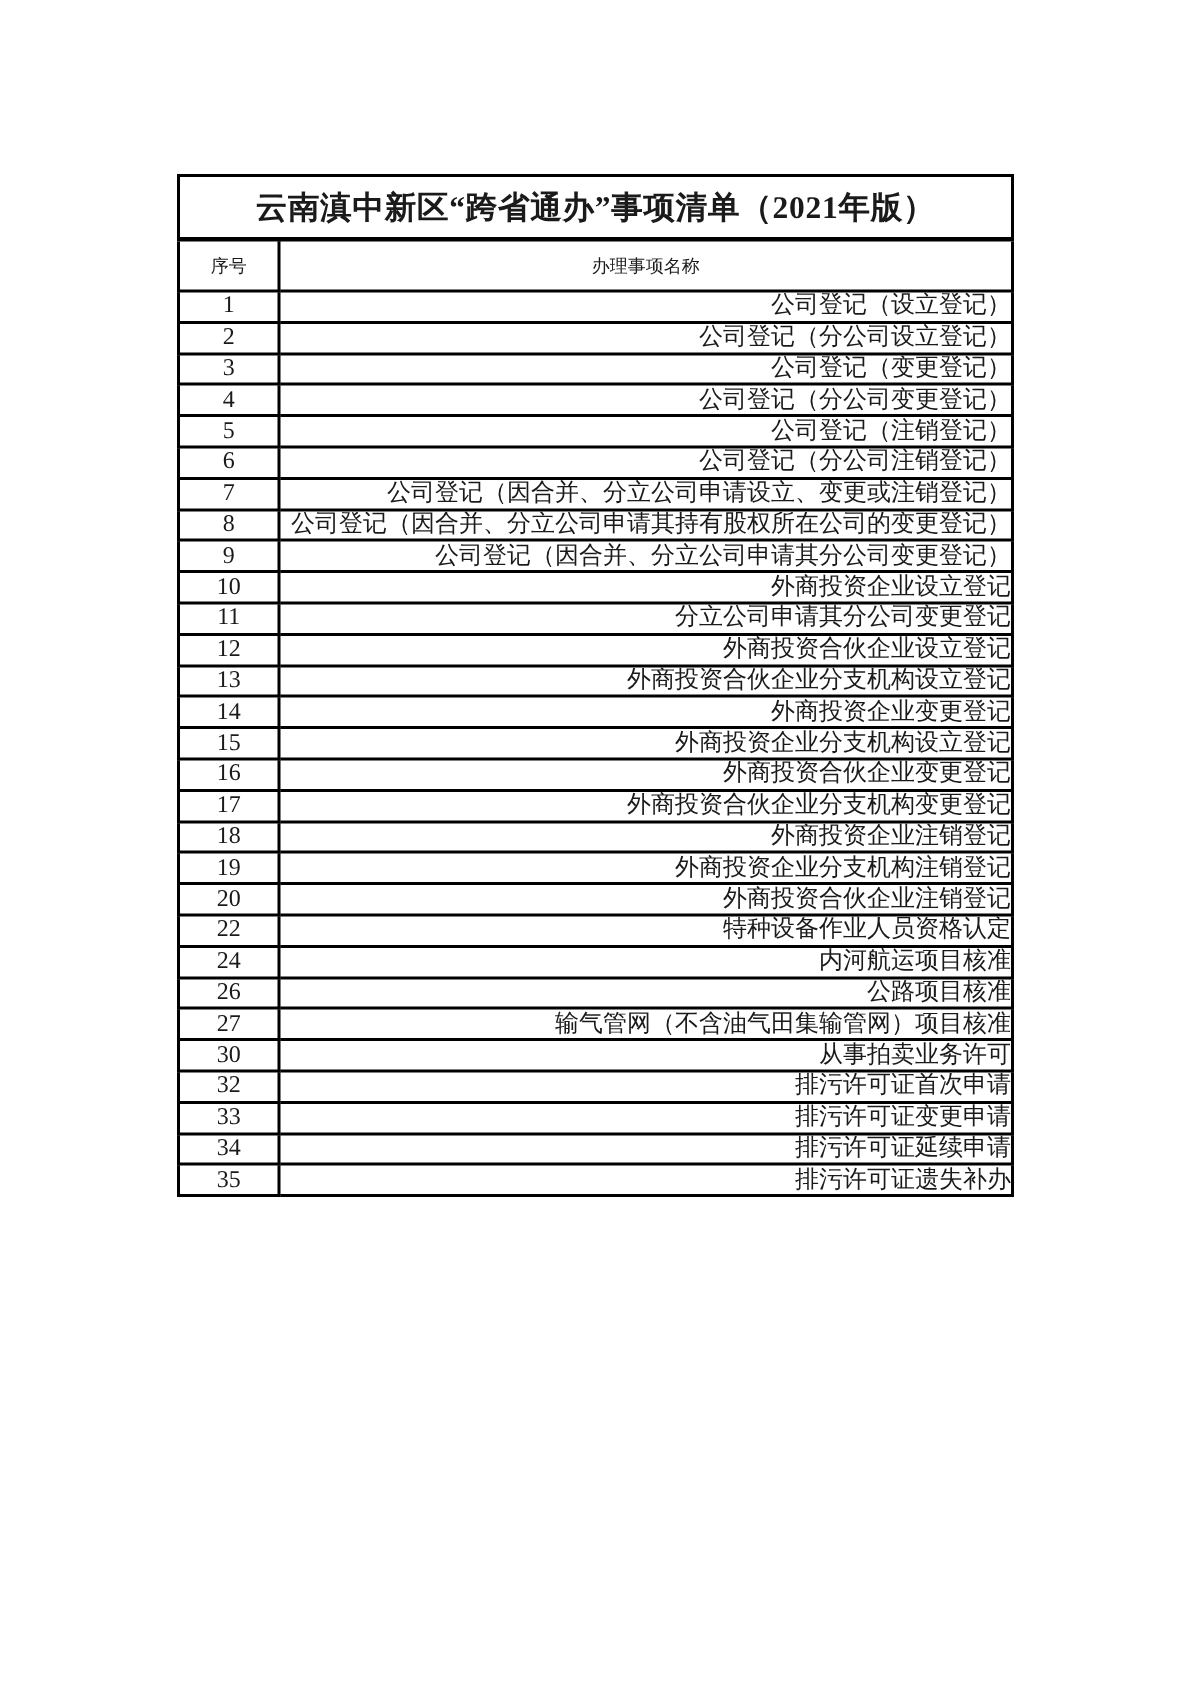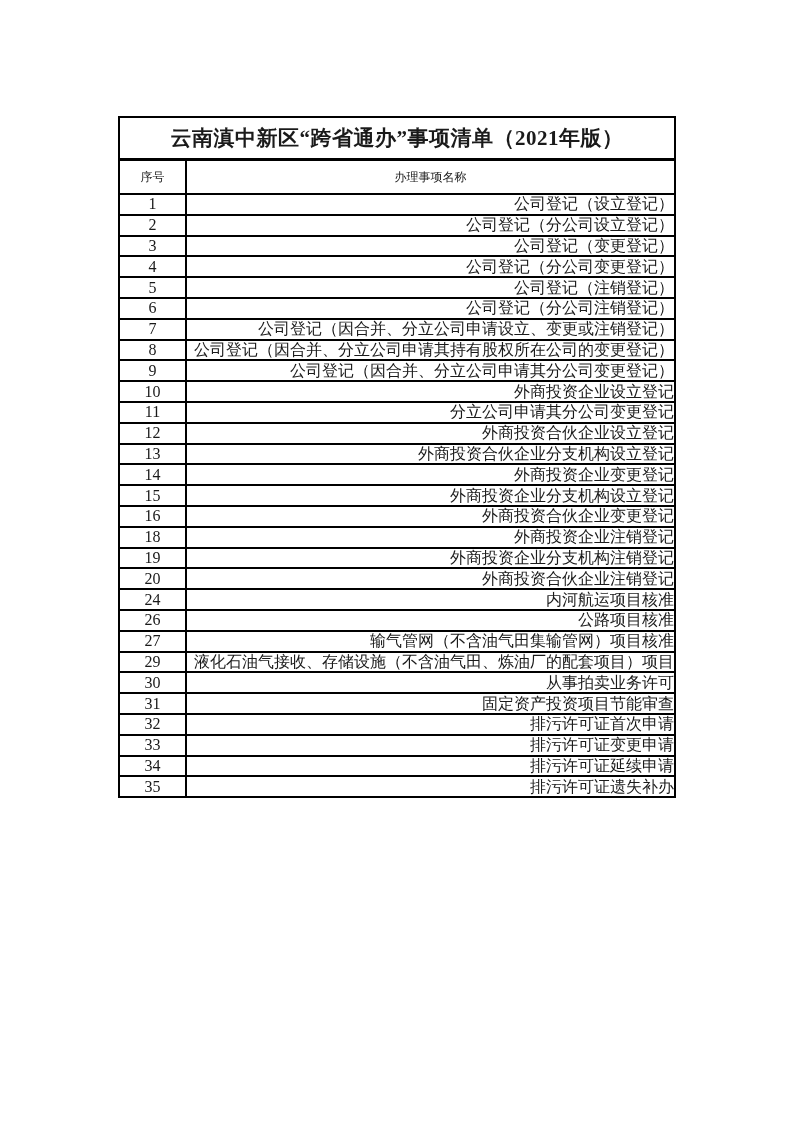--- a/index.html
+++ b/index.html
@@ -142,54 +142,54 @@
         </tr>
         <tr>
           <td class="num">15</td>
           <td class="name">外商投资企业分支机构设立登记</td>
         </tr>
         <tr>
           <td class="num">16</td>
           <td class="name">外商投资合伙企业变更登记</td>
         </tr>
         <tr>
+          <td class="num">17</td>
+          <td class="name">外商投资合伙企业分支机构变更登记</td>
+        </tr>
+        <tr>
           <td class="num">18</td>
           <td class="name">外商投资企业注销登记</td>
         </tr>
         <tr>
           <td class="num">19</td>
           <td class="name">外商投资企业分支机构注销登记</td>
         </tr>
         <tr>
           <td class="num">20</td>
           <td class="name">外商投资合伙企业注销登记</td>
         </tr>
         <tr>
+          <td class="num">22</td>
+          <td class="name">特种设备作业人员资格认定</td>
+        </tr>
+        <tr>
           <td class="num">24</td>
           <td class="name">内河航运项目核准</td>
         </tr>
         <tr>
           <td class="num">26</td>
           <td class="name">公路项目核准</td>
         </tr>
         <tr>
           <td class="num">27</td>
           <td class="name">输气管网（不含油气田集输管网）项目核准</td>
         </tr>
         <tr>
-          <td class="num">29</td>
-          <td class="name">液化石油气接收、存储设施（不含油气田、炼油厂的配套项目）项目</td>
-        </tr>
-        <tr>
           <td class="num">30</td>
           <td class="name">从事拍卖业务许可</td>
-        </tr>
-        <tr>
-          <td class="num">31</td>
-          <td class="name">固定资产投资项目节能审查</td>
         </tr>
         <tr>
           <td class="num">32</td>
           <td class="name">排污许可证首次申请</td>
         </tr>
         <tr>
           <td class="num">33</td>
           <td class="name">排污许可证变更申请</td>
         </tr>
         <tr>

